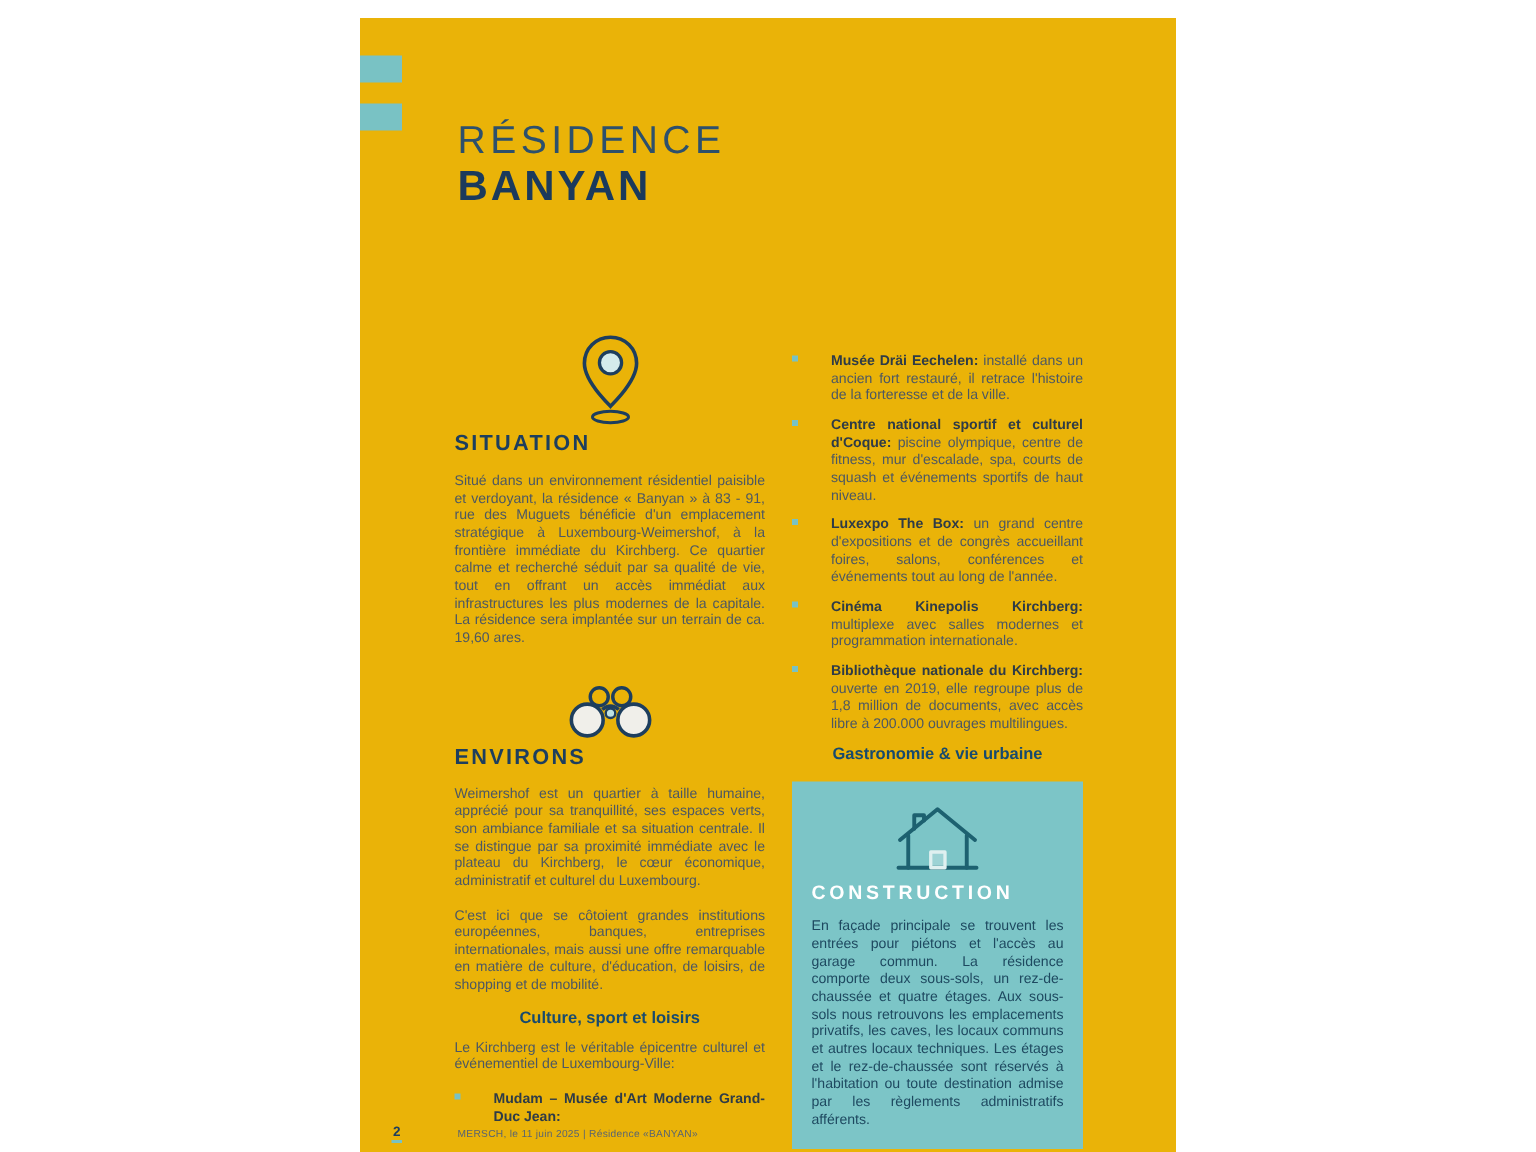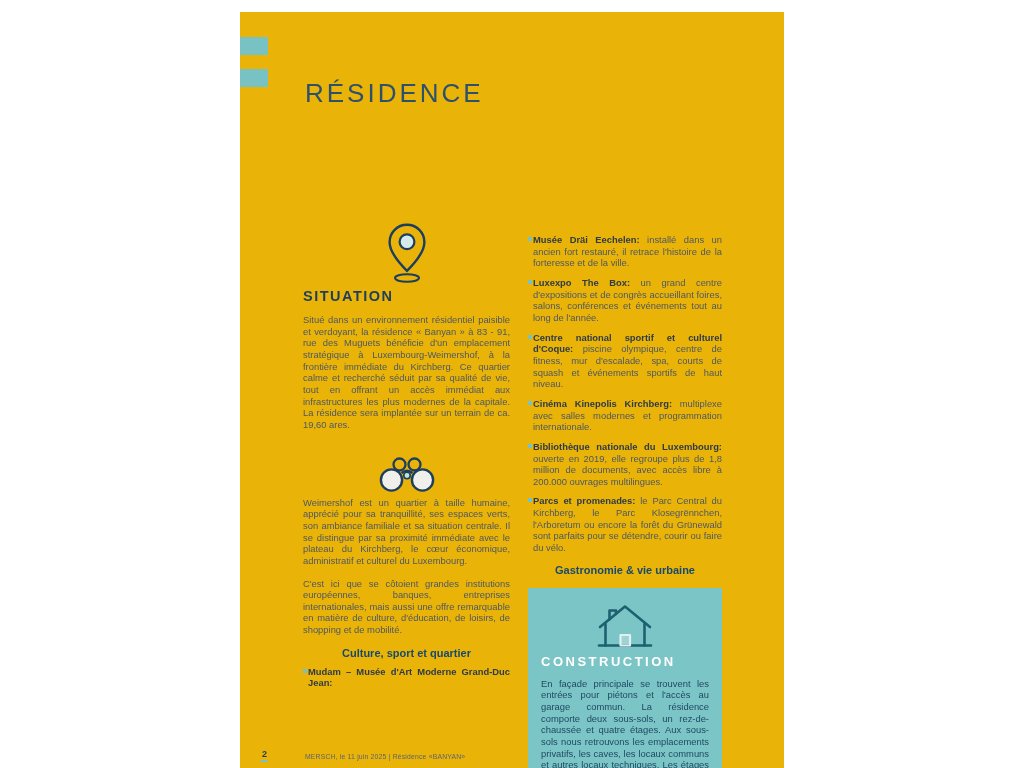--- a/index.html
+++ b/index.html
@@ -31,21 +31,21 @@
     text-align:left; font-size:14.5px; font-weight:700; letter-spacing:1.5px;
     color:#1d3e5e; margin:4px 0 10px;
   }
   h3.sub { font-size:11px; font-weight:700; color:#174a6e; margin:10px 0 7px;text-align:center; }
 
   p.body {
     font-size:9.4px; line-height:1.24; color:#4d5863; text-align:justify;
     margin:0 0 11px;
   }
 
-  .bullet { display:flex; gap:1px; margin:0 0 8px; }
+  .bullet { display:flex; gap:22px; margin:0 0 8px; }
   .bmark { flex:0 0 4px; width:4px; height:4px; background:#79c2c4; margin-top:3px; }
   .bullet p { margin:0; font-size:9.4px; line-height:1.24; color:#4d5863; text-align:justify; }
   .blabel { font-weight:700; color:#2e3b47; }
 
   .construction-box {
     margin-top:12px; background:#7cc5c7; padding:12px 13px 15px; box-sizing:border-box;
     width:194px;
   }
   .construction-box .icon-wrap { margin:2px 0 2px; }
   .construction-box h2 {
@@ -69,20 +69,21 @@
 </head>
 <body>
 
 <div class="page">
 
   <div class="sq sq1"></div>
   <div class="sq sq2"></div>
 
   <div class="hdr">
     <div class="title1">RÉSIDENCE</div>
+    <div class="title2">BANYAN</div>
   </div>
 
   <div class="columns">
 
     <div class="col-left">
 
       <div class="icon-wrap">
         <svg width="46" height="62" viewBox="0 0 46 62" fill="none">
           <path d="M23 2.8 C13.2 2.8 5.6 10.4 5.6 20.2 C5.6 27.4 11 35.2 15.6 40.8 C18.6 44.4 21.4 47.3 23 48.9 C24.6 47.3 27.4 44.4 30.4 40.8 C35 35.2 40.4 27.4 40.4 20.2 C40.4 10.4 32.8 2.8 23 2.8 Z" stroke="#1d3e5e" stroke-width="2.4"></path>
           <circle cx="23" cy="19.8" r="7.4" stroke="#1d3e5e" stroke-width="2.2" fill="#d4ebec"></circle>
@@ -95,56 +96,54 @@
       <div class="icon-wrap mt">
         <svg width="58" height="40" viewBox="0 0 58 40" fill="none">
           <circle cx="21.5" cy="11.5" r="6" stroke="#1d3e5e" stroke-width="2.3"></circle>
           <circle cx="36.5" cy="11.5" r="6" stroke="#1d3e5e" stroke-width="2.3"></circle>
           <circle cx="13.5" cy="27" r="10.6" stroke="#1d3e5e" stroke-width="2.4" fill="#f0efea"></circle>
           <circle cx="44.5" cy="27" r="10.6" stroke="#1d3e5e" stroke-width="2.4" fill="#f0efea"></circle>
           <path d="M23.5 20 Q29 15.5 34.5 20" stroke="#1d3e5e" stroke-width="2.3"></path>
           <circle cx="29" cy="22.5" r="3.2" fill="#bfe2e4" stroke="#1d3e5e" stroke-width="1.6"></circle>
         </svg>
       </div>
+      <h2 class="sec">ENVIRONS</h2>
       <p class="body">Weimershof est un quartier à taille humaine, apprécié pour sa tranquillité, ses espaces verts, son ambiance familiale et sa situation centrale. Il se distingue par sa proximité immédiate avec le plateau du Kirchberg, le cœur économique, administratif et culturel du Luxembourg.</p>
       <p class="body">C'est ici que se côtoient grandes institutions européennes, banques, entreprises internationales, mais aussi une offre remarquable en matière de culture, d'éducation, de loisirs, de shopping et de mobilité.</p>
 
-      <h3 class="sub">Culture, sport et quartier</h3>
+      <h3 class="sub">Culture, sport et loisirs</h3>
+      <p class="body">Le Kirchberg est le véritable épicentre culturel et événementiel de Luxembourg-Ville:</p>
 
       <div class="bullet">
         <span class="bmark"></span>
         <p><span class="blabel">Mudam – Musée d'Art Moderne Grand-Duc Jean:</span> </p>
       </div>
     </div>
 
     <div class="col-right">
 
       <div class="bullet">
         <span class="bmark"></span>
         <p><span class="blabel">Musée Dräi Eechelen:</span> <span>installé dans un ancien fort restauré, il retrace l'histoire de la forteresse et de la ville.</span></p>
       </div>
       <div class="bullet">
         <span class="bmark"></span>
-        <p><span class="blabel">Luxexpo The Box:</span> <span>un grand centre d'expositions et de congrès accueillant foires, salons, conférences et événements tout au long de l'année.</span></p>
+        <p><span class="blabel">Centre national sportif et culturel d'Coque:</span> <span>piscine olympique, centre de fitness, mur d'escalade, spa, courts de squash et événements sportifs de haut niveau.</span></p>
       </div>
       <div class="bullet">
         <span class="bmark"></span>
-        <p><span class="blabel">Centre national sportif et culturel d'Coque:</span> <span>piscine olympique, centre de fitness, mur d'escalade, spa, courts de squash et événements sportifs de haut niveau.</span></p>
+        <p><span class="blabel">Luxexpo The Box:</span> <span>un grand centre d'expositions et de congrès accueillant foires, salons, conférences et événements tout au long de l'année.</span></p>
       </div>
       <div class="bullet">
         <span class="bmark"></span>
         <p><span class="blabel">Cinéma Kinepolis Kirchberg:</span> <span>multiplexe avec salles modernes et programmation internationale.</span></p>
       </div>
       <div class="bullet">
         <span class="bmark"></span>
-        <p><span class="blabel">Bibliothèque nationale du Luxembourg:</span> <span>ouverte en 2019, elle regroupe plus de 1,8 million de documents, avec accès libre à 200.000 ouvrages multilingues.</span></p>
-      </div>
-      <div class="bullet">
-        <span class="bmark"></span>
-        <p><span class="blabel">Parcs et promenades:</span> <span>le Parc Central du Kirchberg, le Parc Klosegrënnchen, l'Arboretum ou encore la forêt du Grünewald sont parfaits pour se détendre, courir ou faire du vélo.</span></p>
+        <p><span class="blabel">Bibliothèque nationale du Kirchberg:</span> <span>ouverte en 2019, elle regroupe plus de 1,8 million de documents, avec accès libre à 200.000 ouvrages multilingues.</span></p>
       </div>
 
       <h3 class="sub">Gastronomie &amp; vie urbaine</h3>
 
       <div class="construction-box">
         <div class="icon-wrap">
           <svg width="56" height="48" viewBox="0 0 56 48" fill="none" stroke="#1d6170" stroke-width="2.6" stroke-linecap="round" stroke-linejoin="round">
             <path d="M12.5 17.5 L12.5 8.5 L19 8.5 L19 12"></path>
             <path d="M3 25 L28 4.5 L53 25"></path>
             <path d="M8.5 22 L8.5 43.5 M47.5 22 L47.5 43.5"></path>

